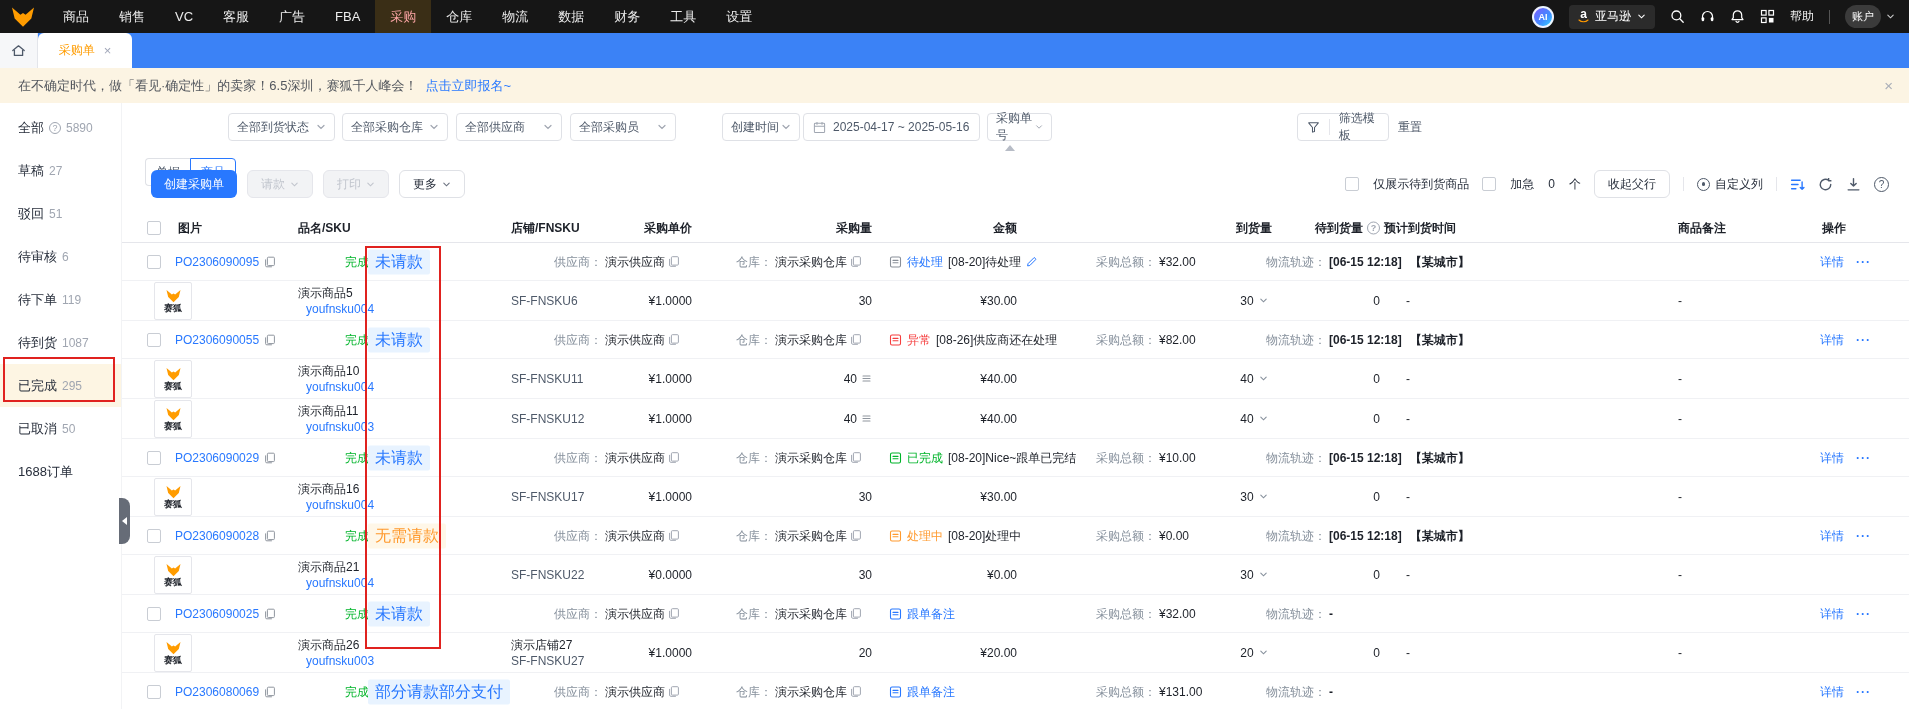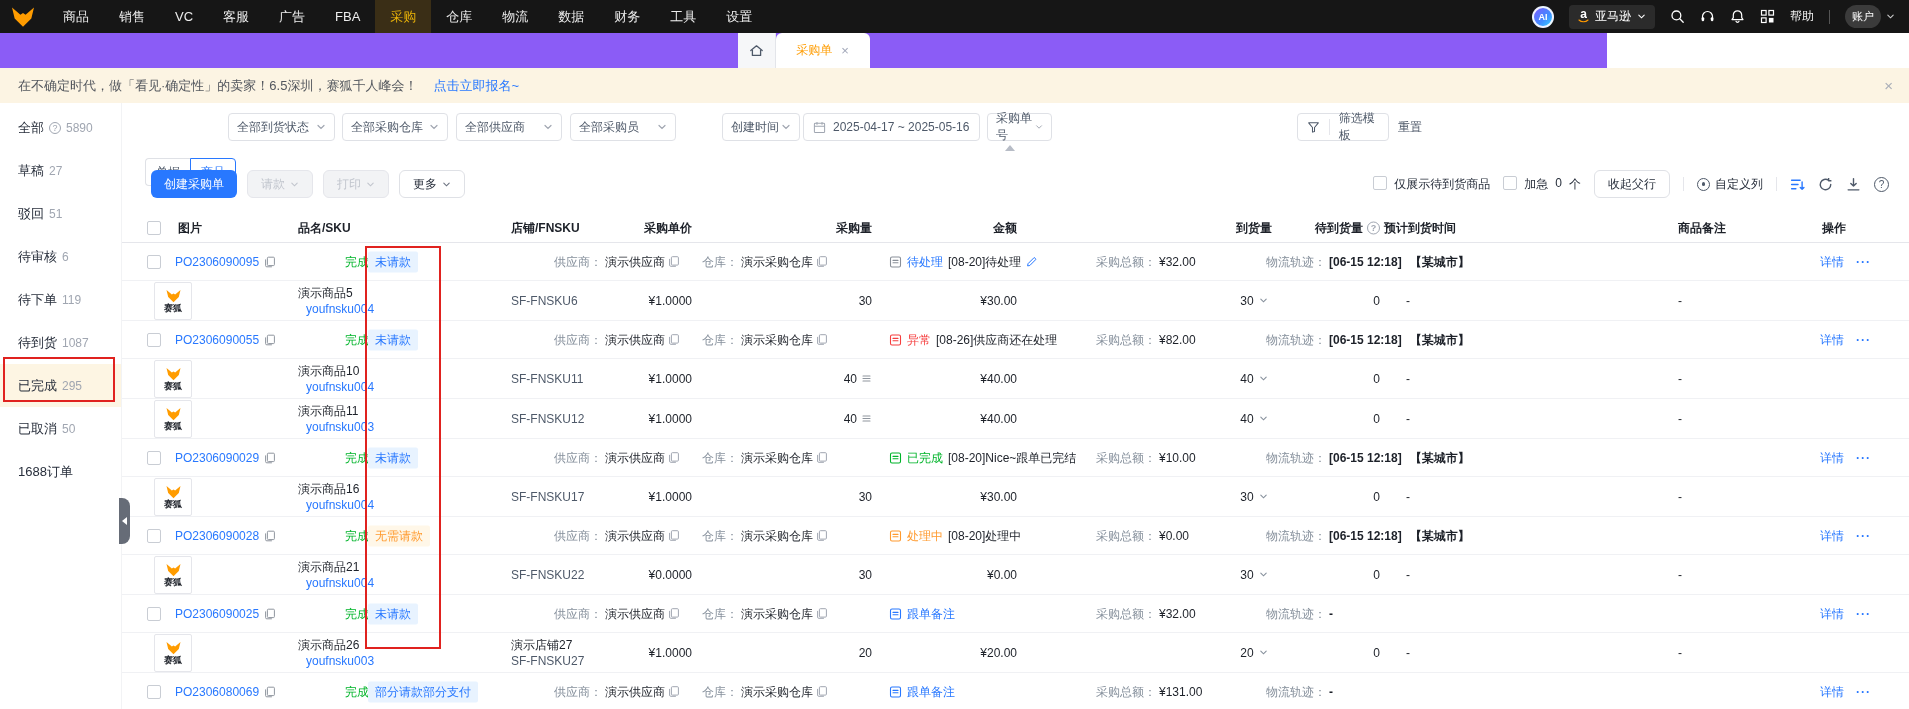--- a/index.html
+++ b/index.html
@@ -4,39 +4,39 @@
 <style>
   * { box-sizing: border-box; margin: 0; padding: 0; }
   body { background:#dfe2e8; font-family:"Liberation Sans","DejaVu Sans",sans-serif; }
   .screen { position:relative; width:1909px; height:709px; overflow:hidden; background:#fff; font-size:12px; color:#1d2129; }
 
   
   .topnav { position:absolute; left:0; top:0; width:1909px; height:33px; background:#161616; display:flex; align-items:center; }
   .logo { margin:0 12px 0 10px; display:flex; align-items:center; }
   .nav-items { display:flex; height:33px; }
   .nav-item { padding:0 15px; line-height:33px; color:#ededed; font-size:13px; cursor:pointer; white-space:nowrap; }
-  .nav-item.active { background:#3a2e16; color:#eab308; }
+  .nav-item.active { background:#3a2e16; color:#fca5a5; }
   .nav-right { margin-left:auto; margin-right:14px; display:flex; align-items:center; gap:15px; }
   .ai-badge { width:22px; height:22px; border-radius:50%; background:linear-gradient(135deg,#7b5bff,#3f8cff 60%,#37d2ff); border:2px solid rgba(255,255,255,.9); color:#fff; font-size:9px; font-weight:bold; display:flex; align-items:center; justify-content:center; cursor:pointer; }
   .platform { background:#2b2b2b; border-radius:4px; height:24px; padding:0 9px; display:flex; align-items:center; gap:6px; color:#fff; cursor:pointer; }
   .amz-a { color:#fff; font-weight:bold; font-size:12px; line-height:9px; display:flex; flex-direction:column; align-items:center; }
   .nav-ic { display:flex; align-items:center; cursor:pointer; }
   .nav-help { color:#f2f2f2; font-size:12px; cursor:pointer; }
   .navdiv { width:1px; height:14px; background:#555; }
   .acct { display:flex; align-items:center; gap:5px; cursor:pointer; }
   .acct-pill { background:#3b3b3b; color:#fff; font-size:11px; width:36px; height:23px; border-radius:12px; display:flex; align-items:center; justify-content:center; }
 
   
-  .tabbar { position:absolute; left:0; top:33px; width:1607px; height:35px; background:#8b5cf6; display:flex; align-items:stretch;justify-content:center; }
+  .tabbar { position:absolute; left:0; top:33px; width:1909px; height:35px; background:#3b82f6; display:flex; align-items:stretch; }
   .home-box { width:38px; background:#f6f7f9; border-right:1px solid #e3e5ea; display:flex; align-items:center; justify-content:center; cursor:pointer; }
   .tab { background:#fff; min-width:94px; padding:0 12px; display:flex; align-items:center; justify-content:center; gap:9px; color:#ff9c00; font-size:12px; border-radius:6px 6px 0 0; cursor:pointer; }
   .tab-close { color:#a0a6b8; font-size:13px; cursor:pointer; }
 
   
-  .banner { position:absolute; left:0; top:68px; width:1909px; height:35px; background:#fcf4e3; display:flex; align-items:center; padding-left:18px; gap:16px; }
+  .banner { position:absolute; left:0; top:68px; width:1909px; height:35px; background:#fcf4e3; display:flex; align-items:center; padding-left:18px; gap:8px; }
   .banner-text { color:#53575e; font-size:13px; }
   .banner-link { color:#2878ff; font-size:13px; cursor:pointer; text-decoration:none; }
   .banner-close { position:absolute; right:16px; color:#a9aeb8; font-size:15px; cursor:pointer; }
 
   
   .sidebar { position:absolute; left:0; top:103px; bottom:0; width:122px; background:#fff; border-right:1px solid #f2f3f5; padding-top:3px; }
   .side-item { height:43px; display:flex; align-items:center; padding-left:18px; gap:5px; cursor:pointer; white-space:nowrap; }
   .side-item.selected { background:#fdf5e3; }
   .side-label { color:#272e3b; font-size:13px; }
   .side-count { color:#a0a6b1; font-size:12px; }
@@ -68,45 +68,45 @@
   .tri-up { width:0; height:0; border-left:5px solid transparent; border-right:5px solid transparent; border-bottom:6px solid #b7bcc6; }
 
   
   .toolbar { position:absolute; left:0; top:67px; width:100%; height:28px; }
   .tb-left { position:absolute; left:29px; display:flex; gap:10px; }
   .btn { height:28px; padding:0 13px; border-radius:6px; font-size:12px; display:flex; align-items:center; gap:5px; cursor:pointer; white-space:nowrap; }
   .btn-primary { background:#2878ff; color:#fff; border:none; }
   .btn-disabled { background:#f2f3f5; color:#c1c5cd; border:1px solid #e5e6eb; cursor:not-allowed; }
   .btn-plain { background:#fff; color:#272e3b; border:1px solid #dfe1e6; }
   .tb-right { position:absolute; right:20px; top:0; height:28px; display:flex; align-items:center; gap:13px; color:#272e3b; }
-  .cklbl { display:flex; gap:7px; cursor:pointer; white-space:nowrap; }
+  .cklbl { display:flex; align-items:center; gap:14px; cursor:pointer; white-space:nowrap; }
   .cb { width:14px; height:14px; border:1px solid #c9cdd4; border-radius:2px; background:#fff; display:inline-block; flex:none; cursor:pointer; }
   .vdiv { width:1px; height:14px; background:#e5e6eb; }
   .tb-ic { display:flex; align-items:center; cursor:pointer; }
   .custom-cols { display:flex; align-items:center; gap:5px; cursor:pointer; color:#272e3b; }
   .circle-dot { width:13px; height:13px; border:1.2px solid #4e5969; border-radius:50%; position:relative; display:inline-block; }
   .circle-dot::after { content:""; position:absolute; left:3.5px; top:3.5px; width:3.5px; height:3.5px; background:#4e5969; border-radius:50%; }
   .qmark { width:13px; height:13px; border:1px solid #a0a6b1; border-radius:50%; color:#a0a6b1; font-size:9px; display:inline-flex; align-items:center; justify-content:center; flex:none; }
 
   
   .thead { position:absolute; left:0; top:110px; width:100%; height:30px; border-bottom:1px solid #e5e6eb; font-weight:bold; color:#1d2129; }
   .hc { position:absolute; top:50%; transform:translateY(-50%); white-space:nowrap; }
   .rows { position:absolute; left:0; top:140px; width:100%; }
   .row { position:relative; border-bottom:1px solid #f0f1f4; background:#fff; }
   .row.order { height:38px; }
   .row.item { height:40px; }
   .cell { position:absolute; top:50%; transform:translateY(-50%); white-space:nowrap; }
   .ck { left:25px; }
   .c-po { left:53px; display:flex; align-items:center; gap:5px; }
   .po-link { color:#2878ff; cursor:pointer; text-decoration:none; }
   .c-status { left:223px; color:#00b42a; }
-  .c-tag { left:246px; padding:2px 7px; border-radius:2px; font-size:12px; transform:translateY(-50%); }
+  .c-tag { left:246px; padding:2px 7px; border-radius:2px; font-size:16px; transform:translateY(-50%); }
   .tag-blue { background:#e8f3ff; color:#2878ff; }
   .tag-orange { background:#fff7e8; color:#ff9a2e; }
-  .c-supplier { left:432px; } .c-warehouse { left:580px; }
+  .c-supplier { left:432px; } .c-warehouse { left:614px; }
   .pair { display:flex; align-items:center; gap:3px; }
   .glabel { color:#86909c; }
   .gval { color:#1d2129; }
   .c-badge { left:767px; display:flex; align-items:center; gap:5px; }
   .badge-status { font-size:12px; }
   .badge-note { color:#1d2129; }
   .c-total { left:974px; } .c-logi { left:1144px; }
   .logi-v { color:#1d2129; font-weight:bold; }
   .logi-city { margin-left:5px; }
   .c-detail { left:1698px; color:#2878ff; cursor:pointer; text-decoration:none; }

